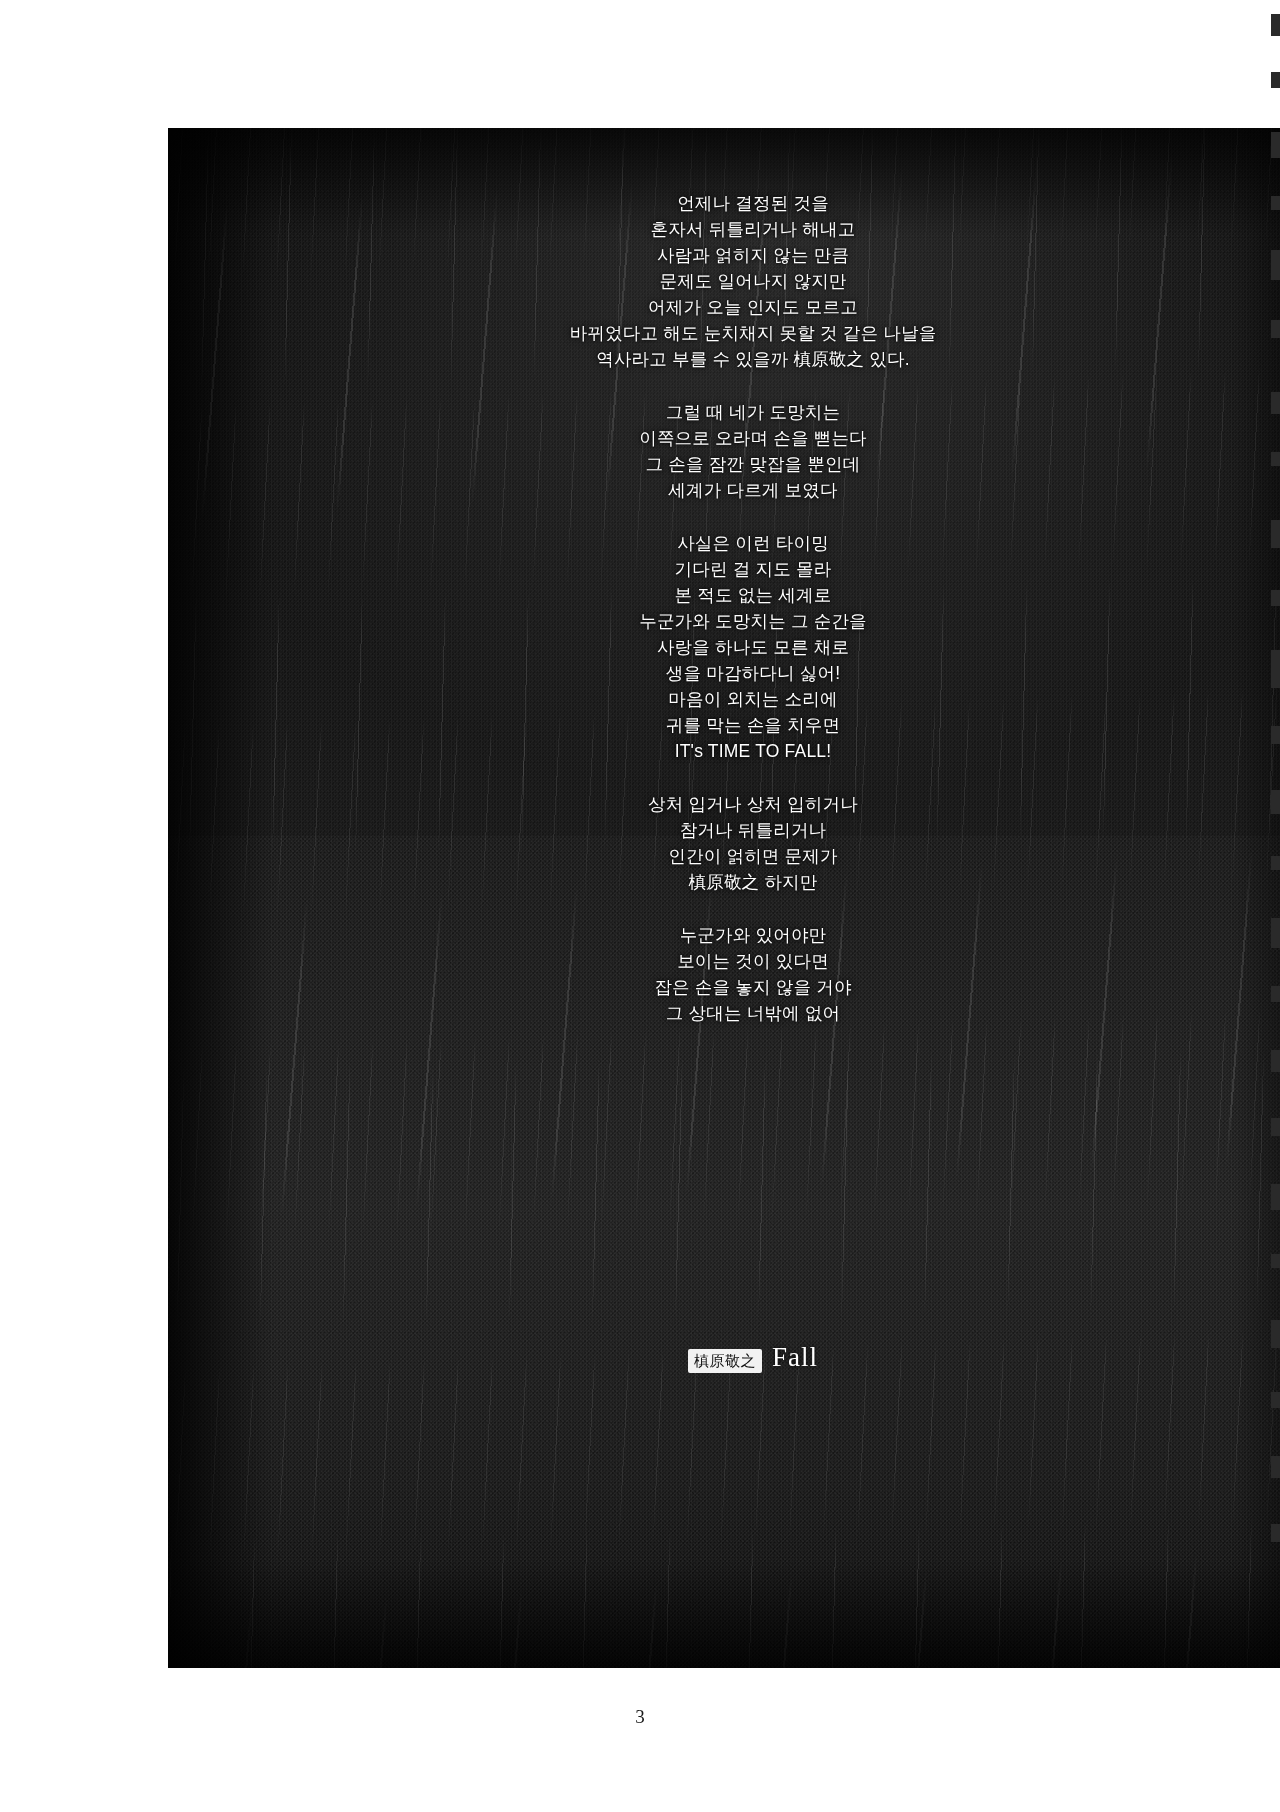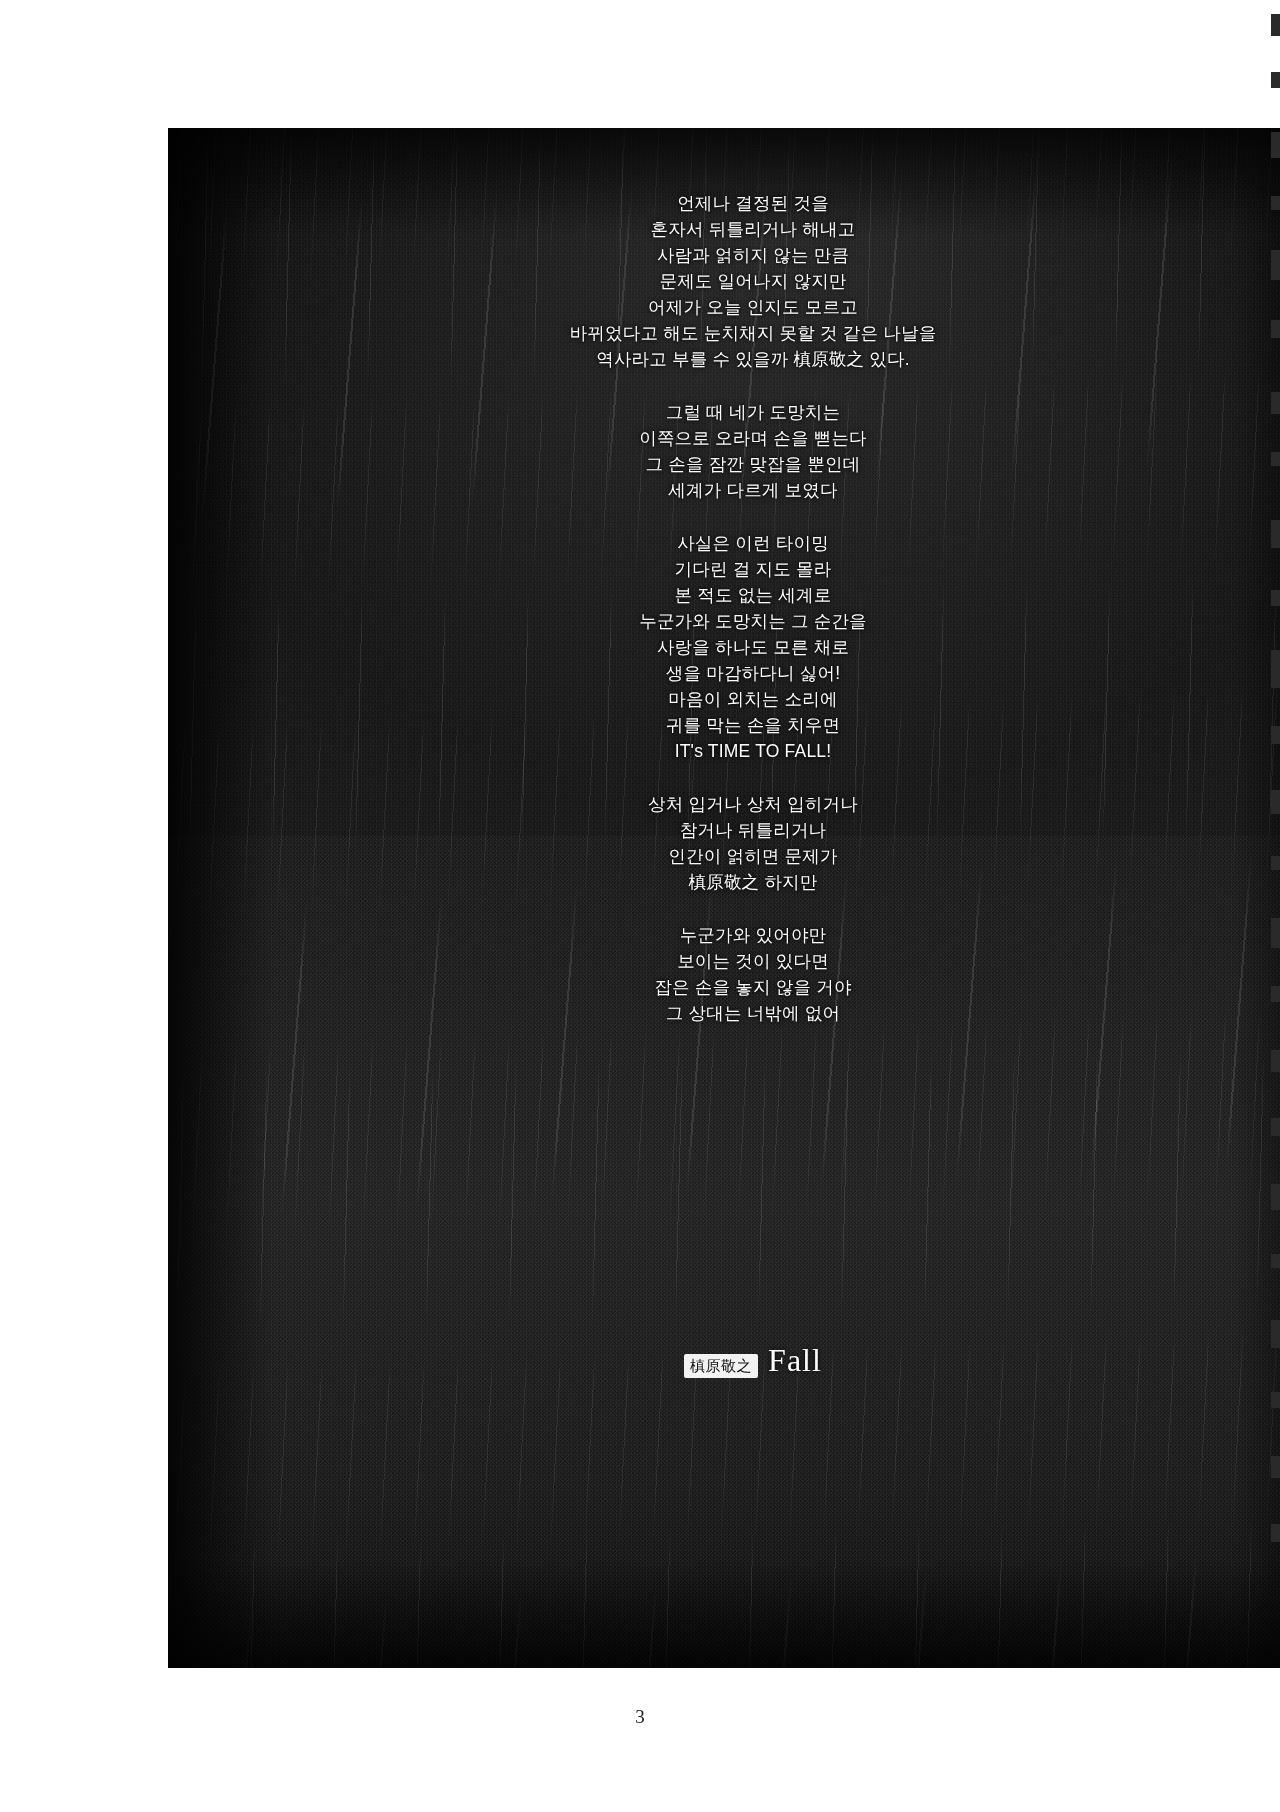--- a/index.html
+++ b/index.html
@@ -193,21 +193,21 @@
     color: #111111;
     font-size: 15px;
     line-height: 1;
     padding: 4px 6px 5px 6px;
     border-radius: 2px;
     letter-spacing: 0.5px;
   }
   #credit-title {
     color: #ffffff;
     font-family: "Liberation Serif", serif;
-    font-size: 32px;
+    font-size: 27px;
     line-height: 1;
     letter-spacing: 1px;
     text-shadow: 0 0 4px rgba(0,0,0,0.9);
   }
 
   
   #page-number {
     position: absolute;
     left: 0;
     right: 0;

